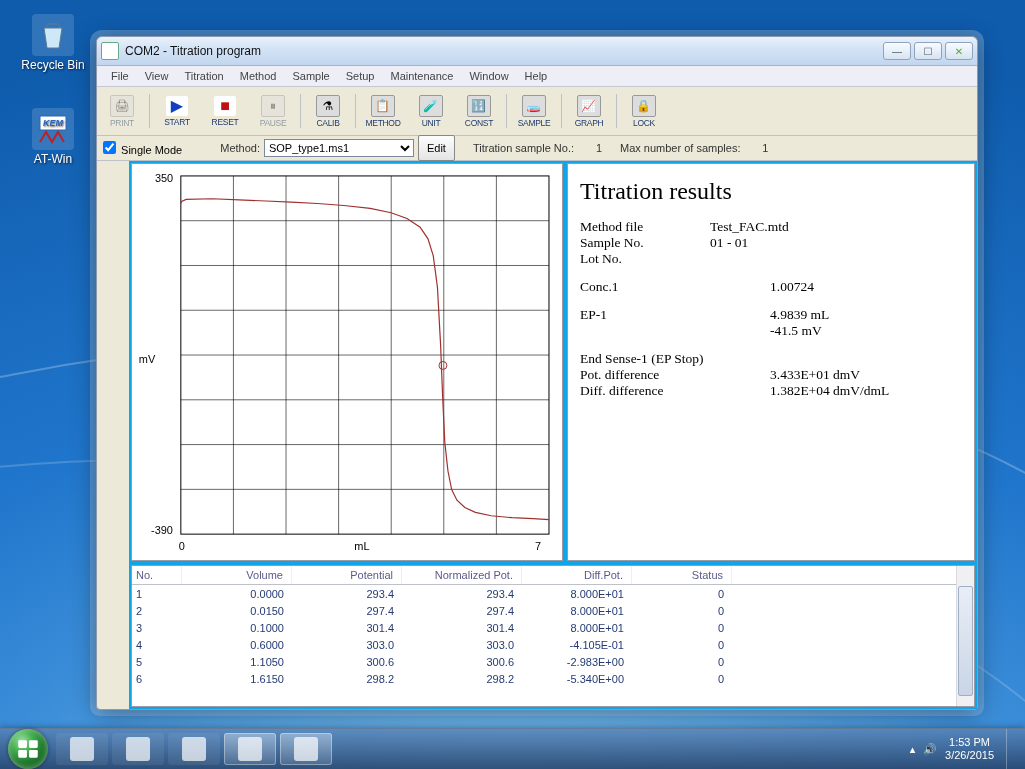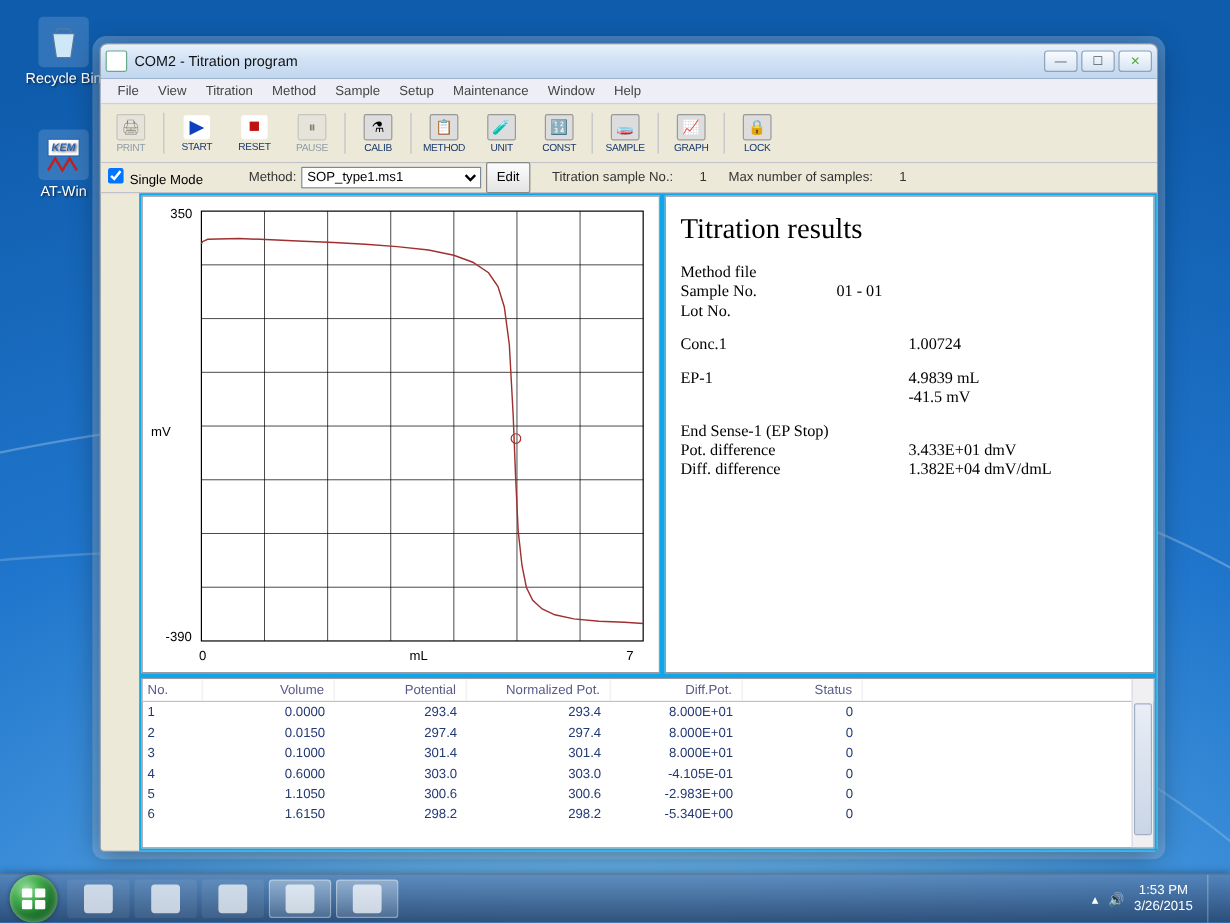--- a/index.html
+++ b/index.html
@@ -40,21 +40,21 @@
   }
   .desktop-icon .ic {
     width: 42px; height: 42px;
     background: rgba(255,255,255,0.15);
     border-radius: 4px;
     display: flex; align-items: center; justify-content: center;
   }
   
   .app-window {
     position: absolute;
-    left: 83px; top: 36px;
+    left: 96px; top: 36px;
     width: 880px; height: 672px;
     background: #ece9d8;
     border: 1px solid #8d99ae;
     box-shadow: 0 4px 24px rgba(0,0,0,0.4), 0 0 0 6px rgba(173,205,240,0.35);
     border-radius: 6px 6px 4px 4px;
     display: flex; flex-direction: column;
   }
   .titlebar {
     height: 28px;
     background: linear-gradient(#e9f1fb, #d4e4f6 40%, #c1d6ee);
@@ -445,20 +445,21 @@
 
           <circle id="epmark" r="4" fill="none" stroke="#a03030" stroke-width="1" cx="311.4347142857143" cy="202.45945945945945"></circle>
         </svg>
       </div>
 
       <div class="results-panel">
         <h3>Titration results</h3>
         <div class="group">
           <div class="row">
               <span class="k">Method file</span>
+              <span class="v">Test_FAC.mtd</span>
             </div>
           <div class="row">
               <span class="k">Sample No.</span>
               <span class="v">01 - 01</span>
             </div>
           <div class="row">
               <span class="k">Lot No.</span>
               <span class="v"></span>
             </div>
         </div>

